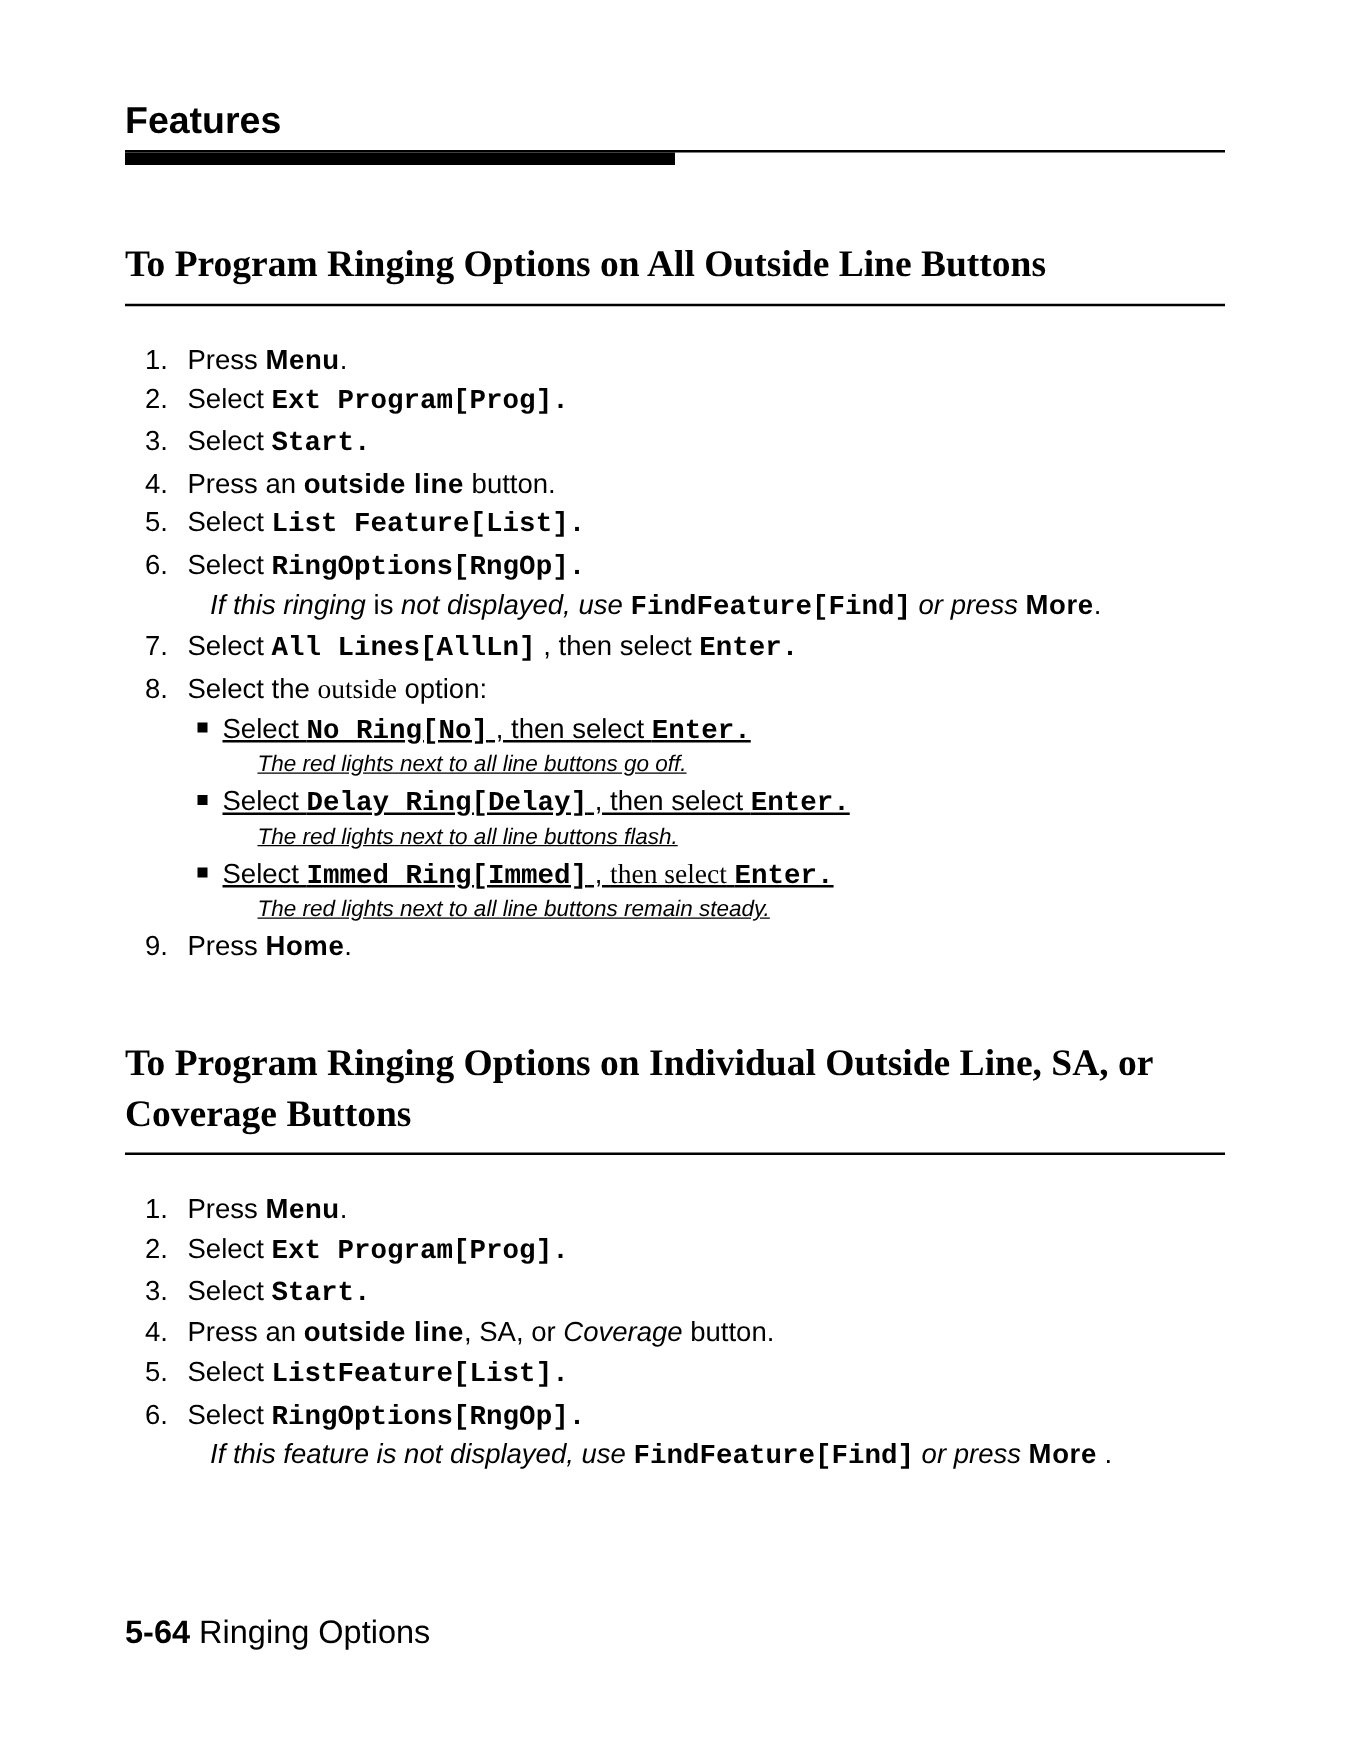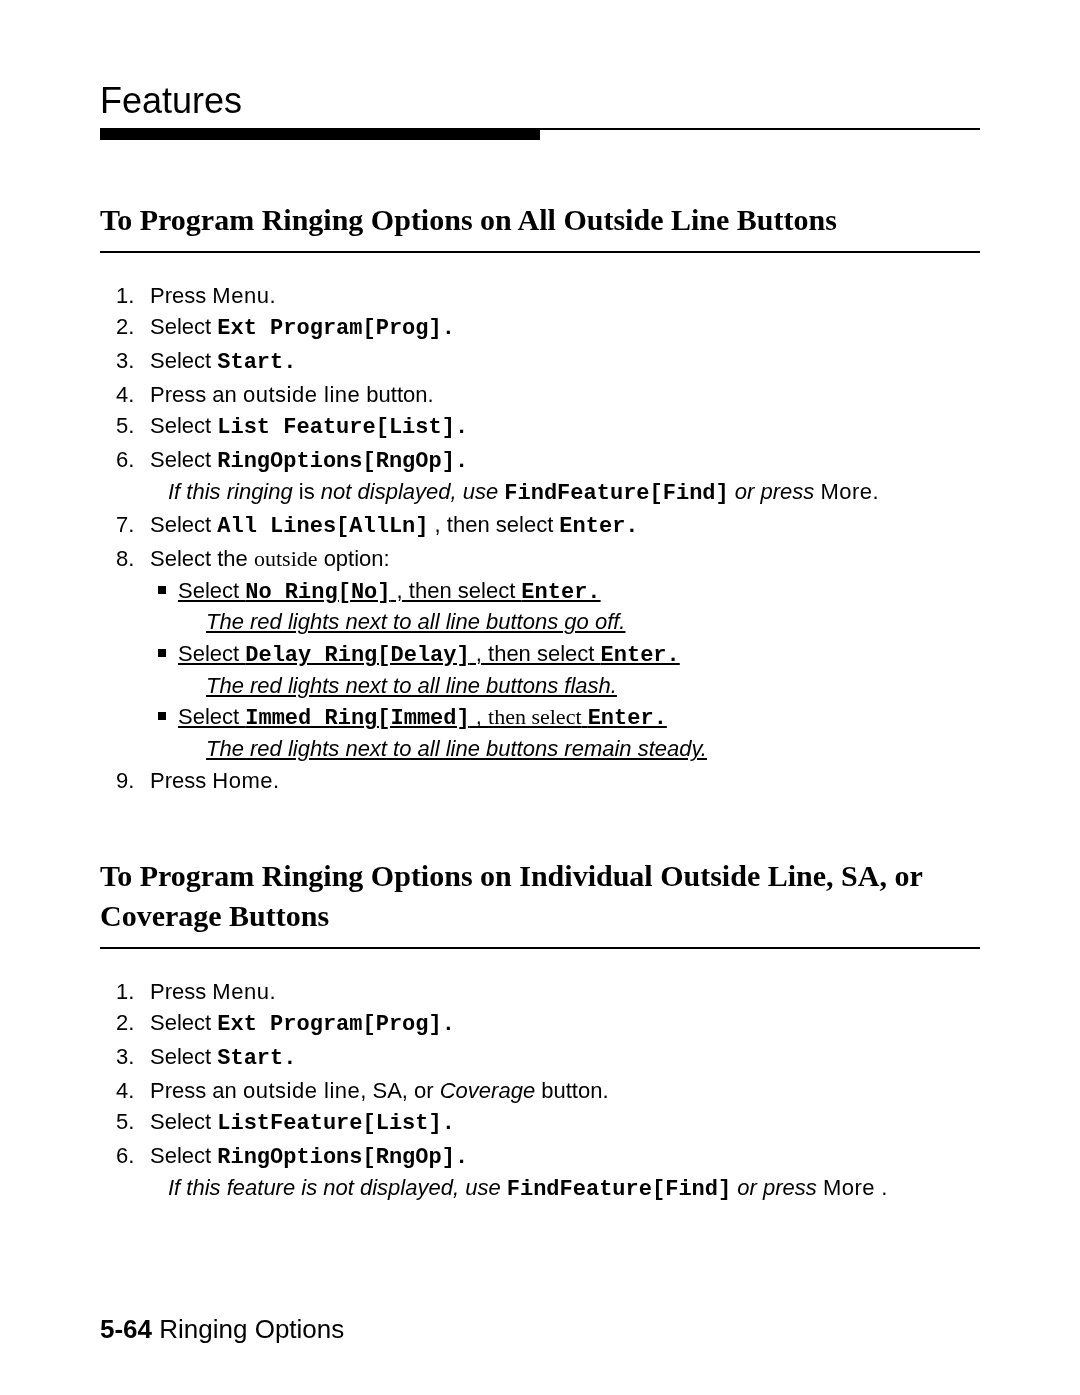--- a/index.html
+++ b/index.html
@@ -8,22 +8,22 @@
     background: #ffffff;
     font-family: Arial, Helvetica, sans-serif;
     color: #000;
     width: 1080px;
     min-height: 1395px;
   }
   .page {
     padding: 80px 100px 40px 100px;
   }
   .header-word {
-    font-size: 36px;
-    font-weight: normal;
+    font-size: 30px;
+    font-weight: bold;
   }
   .header-underline {
     height: 2px;
     background: #000;
     margin-top: 6px;
   }
   .header-blackbar {
     width: 50%;
     height: 10px;
     background: #000;
@@ -62,20 +62,21 @@
     font-family: Arial, Helvetica, sans-serif;
   }
   .code {
     font-family: "Courier New", Courier, monospace;
     font-weight: bold;
     margin-top: 48px;
   }
   .keycaps {
     font-family: Arial, Helvetica, sans-serif;
     letter-spacing: 0.5px;
+    font-weight: bold;
   }
   .italic-note {
     font-style: italic;
     margin-left: 18px;
     display: block;
     font-size: 22px;
     line-height: 1.35;
   }
   ul.sub {
     list-style: none;
@@ -96,21 +97,21 @@
     left: -20px;
     top: 10px;
     width: 8px;
     height: 8px;
     background: #000;
   }
   .sub-note {
     font-style: italic;
     display: block;
     margin-left: 28px;
-    font-size: 22px;
+    font-size: 18px;
     line-height: 1.35;
   }
   .footer {
     margin-top: 110px;
     font-size: 26px;
   }
   .footer-num {
     font-weight: bold;
     margin-top: 12px;
   }

